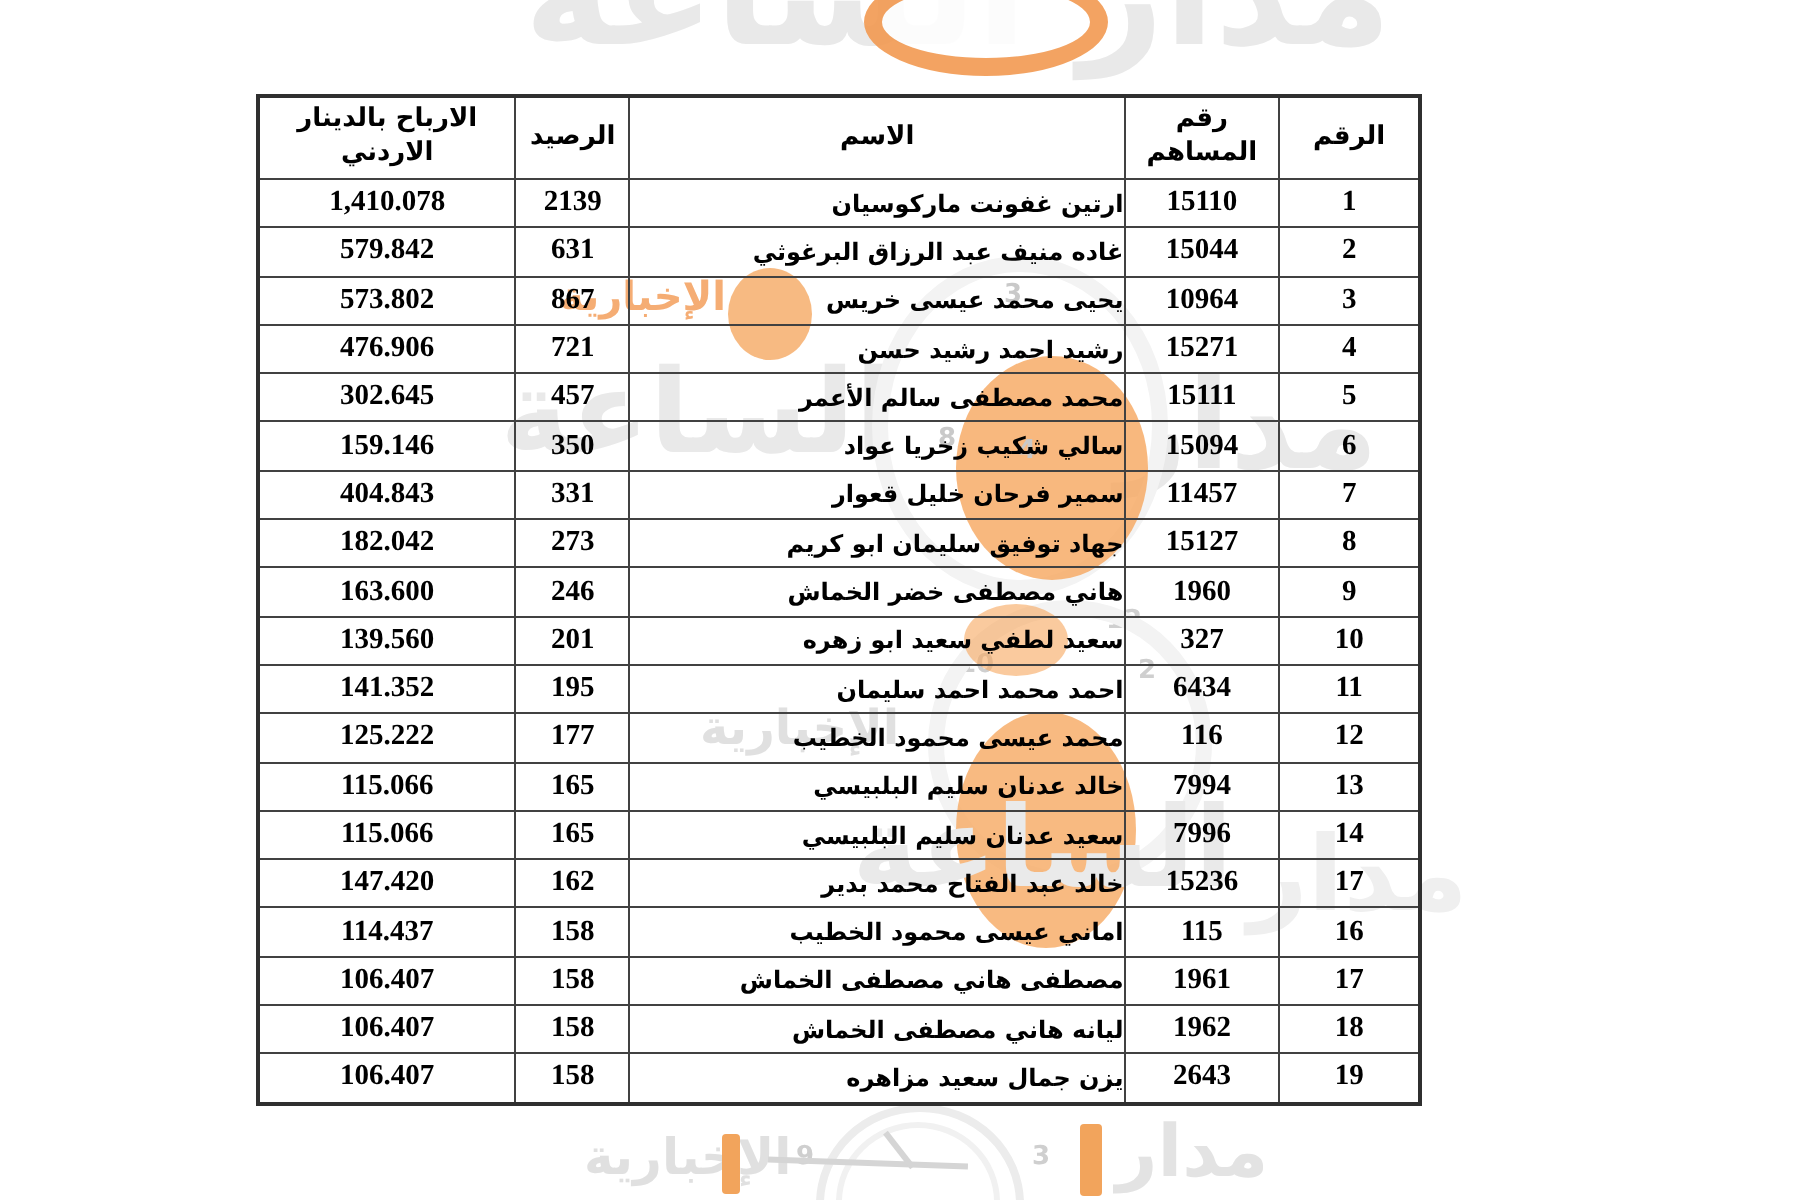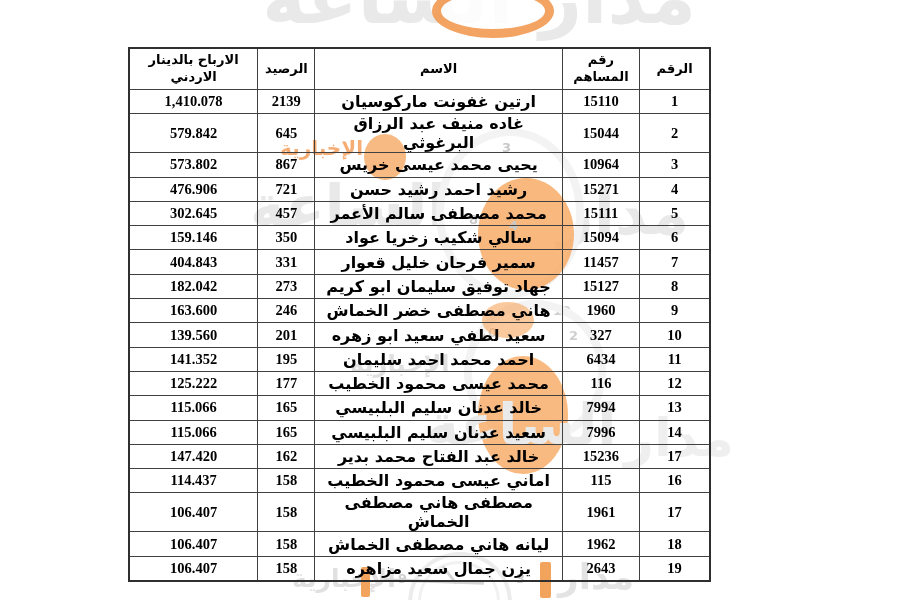--- a/index.html
+++ b/index.html
@@ -17,21 +17,21 @@
     border-collapse:collapse;table-layout:fixed;direction:rtl;
     border:2px solid #2f2f2f;background:transparent;
   }
   .shareholders th,.shareholders td{
     border:1.5px solid #414141;text-align:center;vertical-align:middle;
     padding:0;color:#000;font-weight:bold;background:transparent;overflow:hidden;
   }
   .shareholders th{height:40px;font-size:13px;line-height:1.3;}
   .shareholders td{height:23.3px;}
   .shareholders td.num{font-family:"Liberation Serif","DejaVu Serif",serif;font-size:14.5px;direction:ltr;}
-  .shareholders td.name{font-size:16px;}
+  .shareholders td.name{font-size:12px;text-align:right;}
 </style>
 </head>
 <body>
 
 <div class="page">
 
   <div class="wm">
 
     <div class="wm-text" style="left:250px;top:-46px;font-size:74px;color:#e9e9e9;letter-spacing:6px;">مدار الساعة</div>
     <div style="left:420px;top:-16px;width:104px;height:36px;border:9px solid #f29a52;border-radius:50%;background:#fff;opacity:.9;"></div>
@@ -94,21 +94,21 @@
       <td class="num">15110</td>
       <td class="name">ارتين غفونت ماركوسيان</td>
       <td class="num">2139</td>
       <td class="num">1,410.078</td>
     </tr>
 
     <tr>
       <td class="num">2</td>
       <td class="num">15044</td>
       <td class="name">غاده منيف عبد الرزاق البرغوثي</td>
-      <td class="num">645</td>
+      <td class="num">631</td>
       <td class="num">579.842</td>
     </tr>
 
     <tr>
       <td class="num">3</td>
       <td class="num">10964</td>
       <td class="name">يحيى محمد عيسى خريس</td>
       <td class="num">867</td>
       <td class="num">573.802</td>
     </tr>

